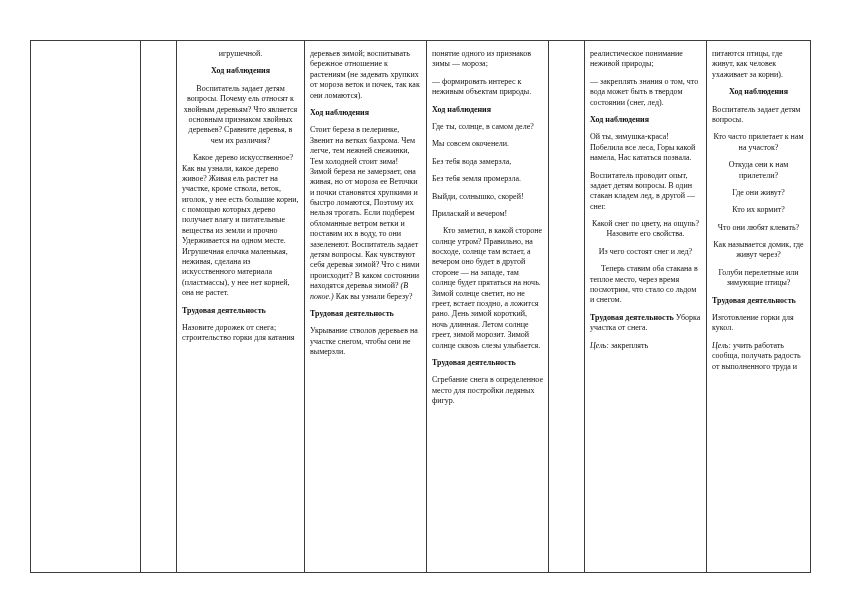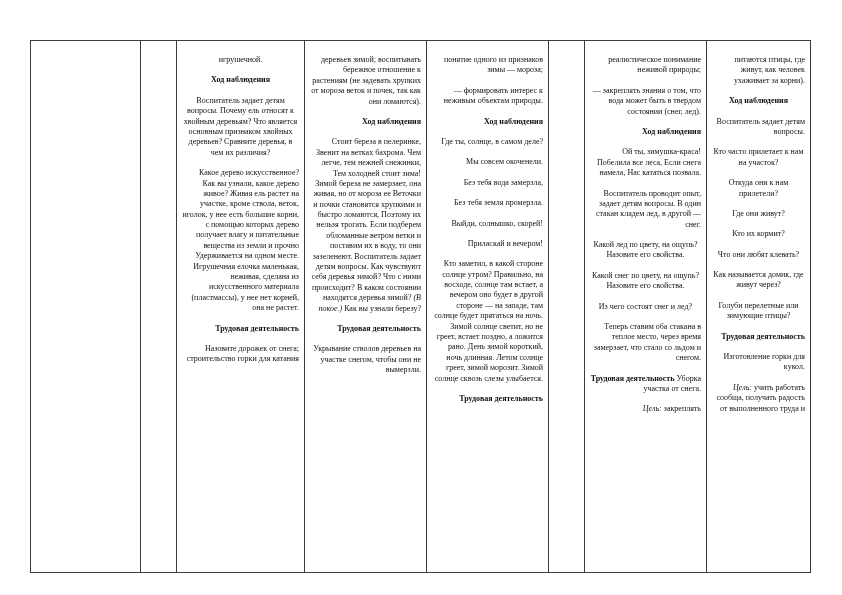--- a/index.html
+++ b/index.html
@@ -22,22 +22,22 @@
   }
   .cell:last-child{border-right:none;}
   .c0{width:110px;}
   .c1{width:36px;}
   .c2{width:128px;}
   .c3{width:122px;}
   .c4{width:122px;}
   .c5{width:36px;}
   .c6{width:122px;}
   .c7{width:103px;}
-  .blk{margin:10px 0 7px 0;padding:0;}
-  .blk.left{text-align:right;}
+  .blk{margin:4px 0 7px 0;padding:0;}
+  .blk.left{text-align:left;}
   .blk.center{text-align:center;}
   .blk.indent{text-indent:11px;}
   .blk .b{font-weight:bold;}
   .blk .i{font-style:italic;}
 </style>
 </head>
 <body>
 
 <div class="page">
   <div class="doc-table">
@@ -63,32 +63,32 @@
         <p class="blk left"><span>— формировать интерес к неживым объектам природы.</span></p>
         <p class="blk left"><span class="b">Ход наблюдения</span></p>
         <p class="blk left"><span>Где ты, солнце, в самом деле?</span></p>
         <p class="blk left"><span>Мы совсем окоченели.</span></p>
         <p class="blk left"><span>Без тебя вода замерзла,</span></p>
         <p class="blk left"><span>Без тебя земля промерзла.</span></p>
         <p class="blk left"><span>Выйди, солнышко, скорей!</span></p>
         <p class="blk left"><span>Приласкай и вечером!</span></p>
         <p class="blk left indent"><span>Кто заметил, в какой стороне солнце утром? Правильно, на восходе, солнце там встает, а вечером оно будет в другой стороне — на западе, там солнце будет прятаться на ночь. Зимой солнце светит, но не греет, встает поздно, а ложится рано. День зимой короткий, ночь длинная. Летом солнце греет, зимой морозит. Зимой солнце сквозь слезы улыбается.</span></p>
         <p class="blk left"><span class="b">Трудовая деятельность</span></p>
+        <p class="blk left"><span>Сгребание снега в определенное место для постройки ледяных фигур.</span></p>
       </div>
     <div class="cell c5"></div>
     <div class="cell c6">
         <p class="blk left"><span>реалистическое понимание неживой природы;</span></p>
         <p class="blk left"><span>— закреплять знания о том, что вода может быть в твердом состоянии (снег, лед).</span></p>
         <p class="blk left"><span class="b">Ход наблюдения</span></p>
-        <p class="blk left"><span>Ой ты, зимушка-краса! Побелила все леса, Если снега намела, Нас кататься позвала.</span></p>
+        <p class="blk left"><span>Ой ты, зимушка-краса! Побелила все леса, Горы какой намела, Нас кататься позвала.</span></p>
         <p class="blk left"><span>Воспитатель проводит опыт, задает детям вопросы. В один стакан кладем лед, в другой — снег.</span></p>
-        <p class="blk center"><span>Какой лед по цвету, на ощупь? Назовите его свойства.</span></p>
         <p class="blk center"><span>Какой снег по цвету, на ощупь? Назовите его свойства.</span></p>
         <p class="blk center"><span>Из чего состоят снег и лед?</span></p>
-        <p class="blk left indent"><span>Теперь ставим оба стакана в теплое место, через время замерзает, что стало со льдом и снегом.</span></p>
+        <p class="blk left indent"><span>Теперь ставим оба стакана в теплое место, через время посмотрим, что стало со льдом и снегом.</span></p>
         <p class="blk left"><span class="b">Трудовая деятельность</span><span> Уборка участка от снега.</span></p>
         <p class="blk left"><span class="i">Цель:</span><span> закреплять</span></p>
       </div>
     <div class="cell c7">
         <p class="blk left"><span>питаются птицы, где живут, как человек ухаживает за корни).</span></p>
         <p class="blk center"><span class="b">Ход наблюдения</span></p>
         <p class="blk left"><span>Воспитатель задает детям вопросы.</span></p>
         <p class="blk center"><span>Кто часто прилетает к нам на участок?</span></p>
         <p class="blk center"><span>Откуда они к нам прилетели?</span></p>
         <p class="blk center"><span>Где они живут?</span></p>

